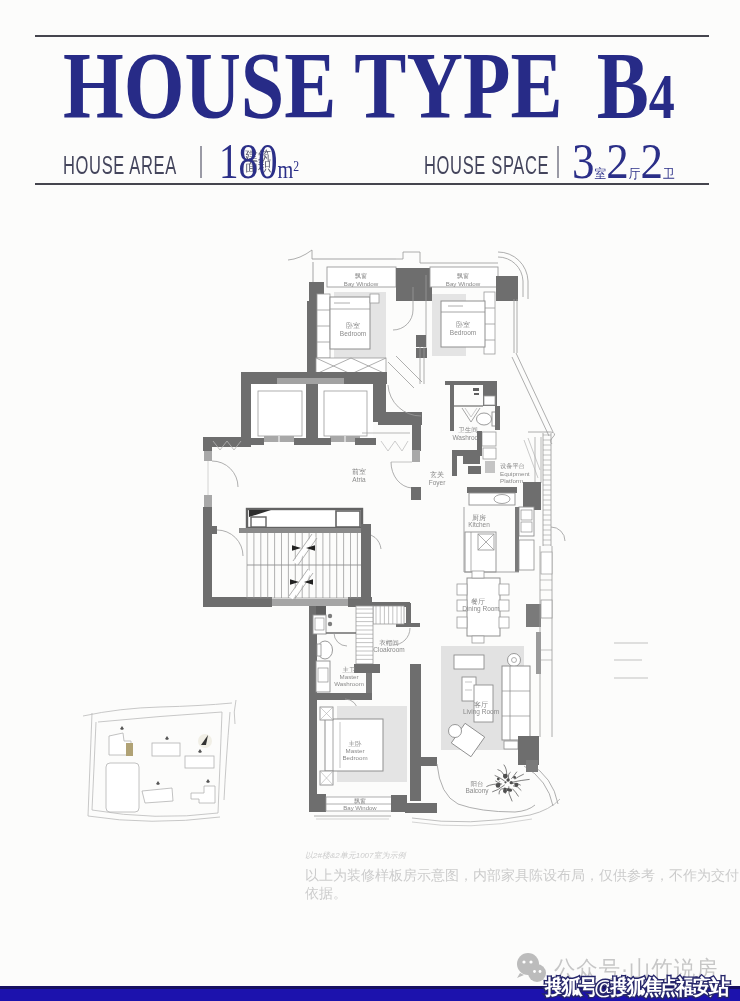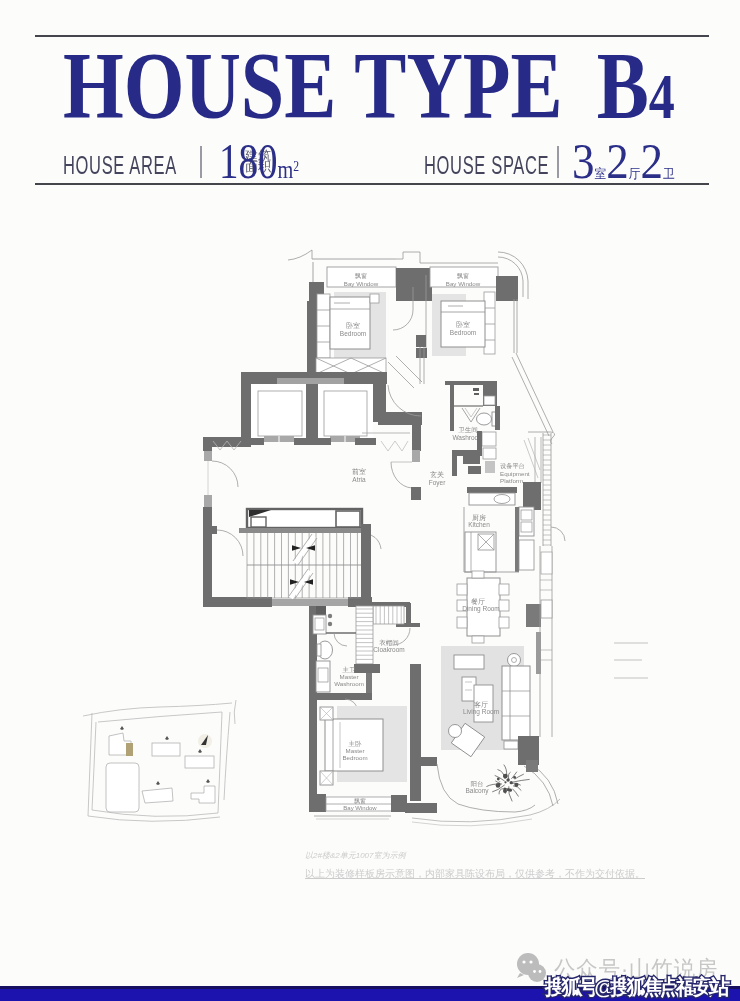--- a/index.html
+++ b/index.html
@@ -583,21 +583,21 @@
 <path d="M120,729 l2,-3 l2,3 l-2,1 Z" fill="#555"></path>
 <path d="M165,739 l2,-3 l2,3 l-2,1 Z" fill="#555"></path>
 <path d="M198,752 l2,-3 l2,3 l-2,1 Z" fill="#555"></path>
 <path d="M156,784 l2,-3 l2,3 l-2,1 Z" fill="#555"></path>
 <path d="M206,782 l2,-3 l2,3 l-2,1 Z" fill="#555"></path>
 </g>
 </svg>
 
 <div class="abs" style="left:305px;top:850px;color:#cccccc;font-size:8px;font-style:italic;">以2#楼&amp;2单元1007室为示例</div>
 
-<div class="abs" style="left:305px;top:867px;color:#cccccc;font-size:10px;letter-spacing:0px;text-decoration:underline;">以上为装修样板房示意图，内部家具陈设布局，仅供参考，不作为交付依据。</div>
+<div class="abs" style="left:305px;top:867px;color:#cccccc;font-size:14px;letter-spacing:0px;">以上为装修样板房示意图，内部家具陈设布局，仅供参考，不作为交付依据。</div>
 
 <svg class="abs" style="left:506px;top:951px;" width="46" height="38" viewBox="0 0 46 38">
   <circle cx="22" cy="13" r="11" fill="#bcbcbc"></circle>
   <circle cx="31" cy="22" r="9" fill="#bcbcbc"></circle>
   <circle cx="18" cy="11" r="1.6" fill="#fff"></circle>
   <circle cx="25" cy="11" r="1.6" fill="#fff"></circle>
   <circle cx="28.5" cy="20.5" r="1.4" fill="#fff"></circle>
   <circle cx="34" cy="20.5" r="1.4" fill="#fff"></circle>
   <path d="M14 22 L11 27 L18 24 Z" fill="#bcbcbc"></path>
 </svg>

